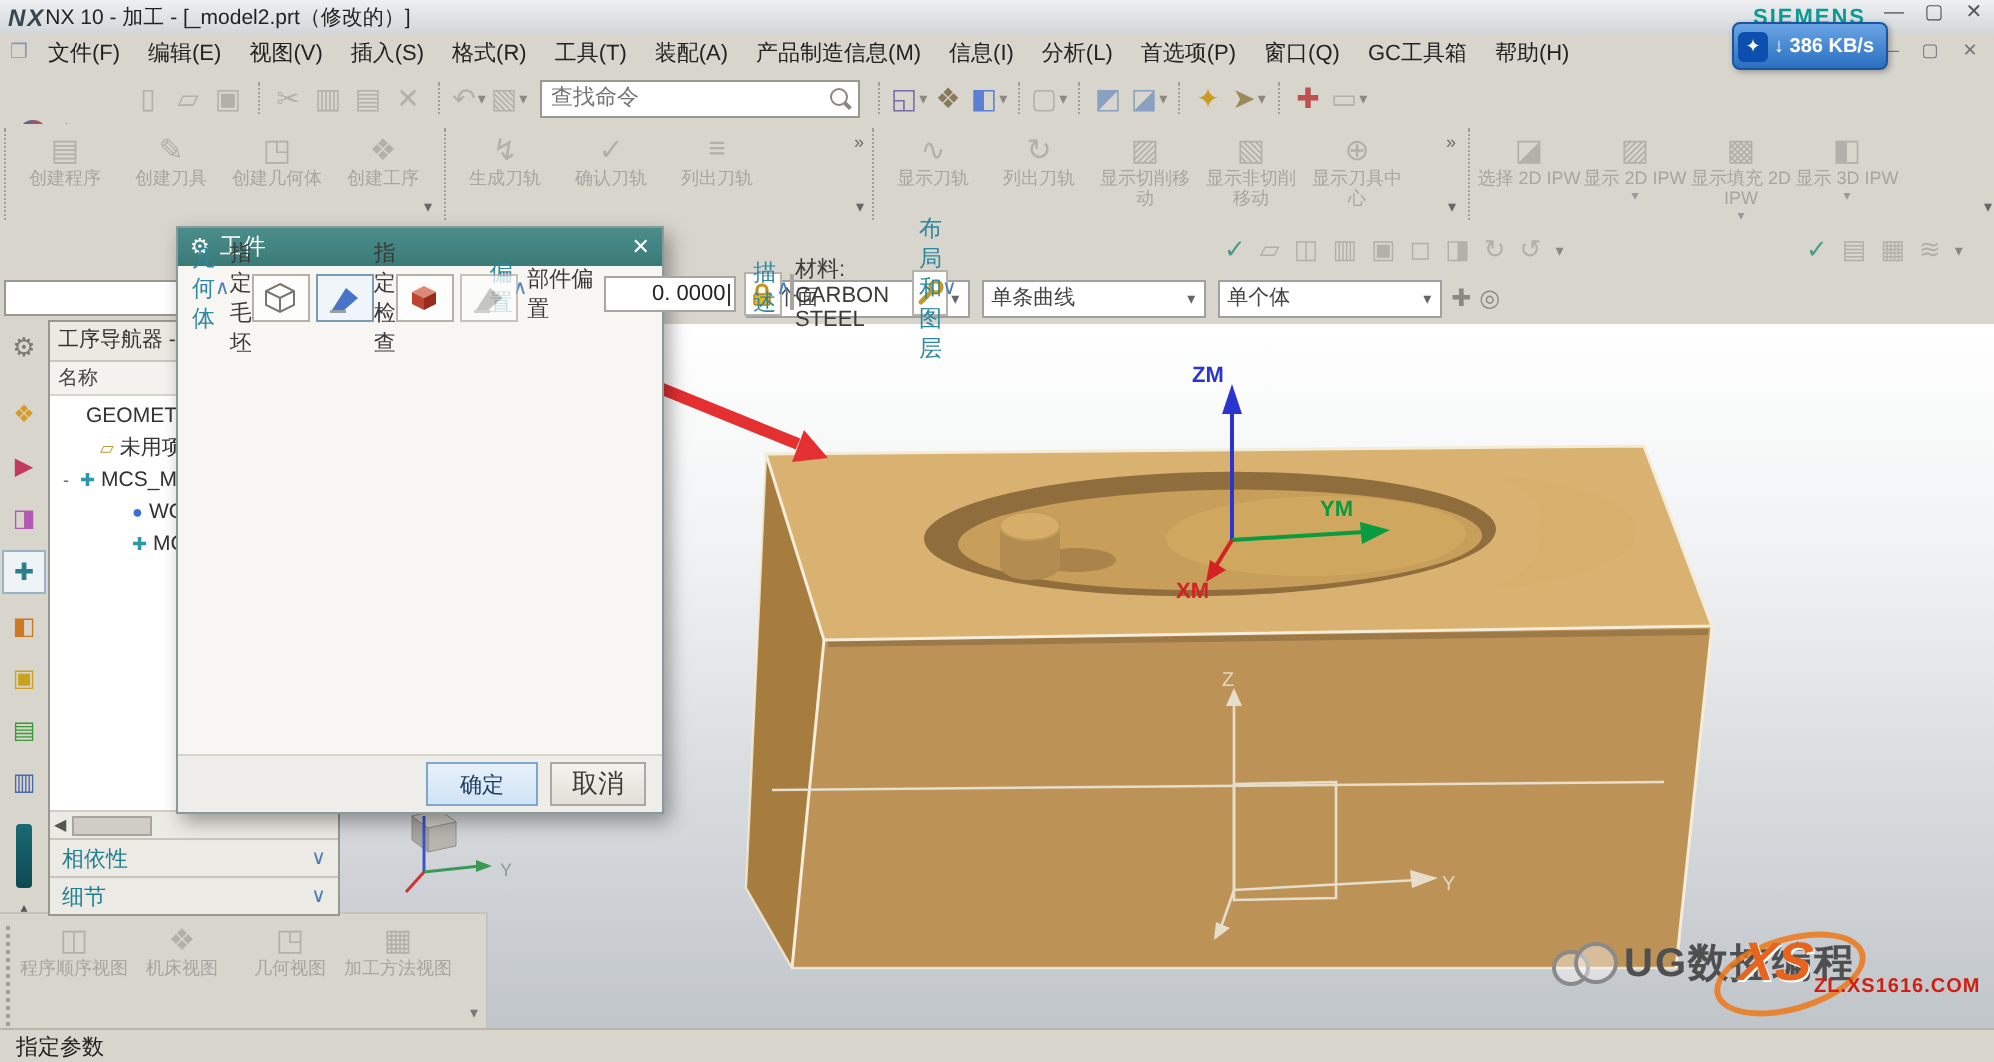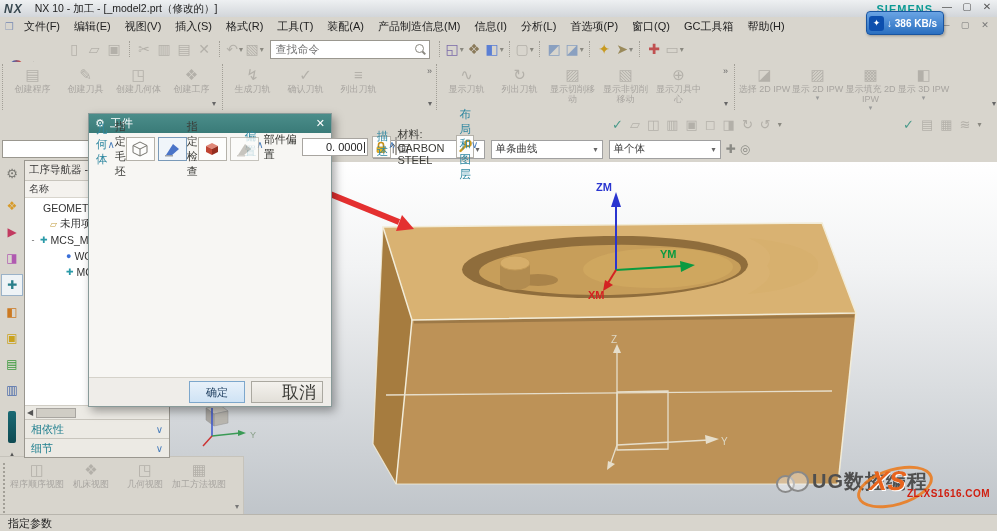--- a/index.html
+++ b/index.html
@@ -3,21 +3,21 @@
 <meta charset="utf-8">
 <style>
   html,body{margin:0;padding:0;}
   #app{position:relative;width:997px;height:531px;overflow:hidden;
        font-family:"Liberation Sans","DejaVu Sans",sans-serif;
        background:#d8d5cd;font-size:11px;color:#222;}
   
   .titlebar{position:absolute;left:0;top:0;width:100%;height:17px;
             background:linear-gradient(#eef0f2,#d2d6da);
             display:flex;align-items:center;border-bottom:1px solid #c4c8cc;}
-  .nx-logo{font-weight:bold;font-style:italic;font-size:12px;color:#37474f;margin:0 12px 0 4px;letter-spacing:1px;}
+  .nx-logo{font-weight:bold;font-style:italic;font-size:12px;color:#37474f;margin:0 0 0 4px;letter-spacing:1px;}
   .title-text{font-size:10.5px;color:#222;}
   .brand{margin-left:auto;margin-right:64px;color:#0b9a94;font-weight:bold;letter-spacing:1px;font-size:11px;}
   .winbtns{position:absolute;right:3px;top:1px;display:flex;gap:6px;color:#555;font-size:10px;}
   .winbtns span{width:14px;text-align:center;cursor:default;}
   .winbtns.small{top:20px;right:5px;font-size:9px;color:#777;}
   
   .menubar{position:absolute;left:0;top:17px;width:100%;height:19px;background:#d8d5cd;
            border-bottom:1px solid #c8c5bd;display:flex;align-items:center;padding-left:2px;}
   .menu-icon{color:#8a98b8;font-size:10px;margin:0 3px;}
   .menu-item{padding:1px 7px;white-space:nowrap;}
@@ -149,21 +149,21 @@
             align-items:center;justify-content:center;}
   .desc-input{height:16px;border:1px solid #a8a5a0;background:#fff;margin:2px 0 3px;}
   .mat-row{height:22px;display:flex;align-items:center;font-size:11px;color:#3a3a36;}
   .wrench-btn{margin-left:auto;width:27px;height:21px;background:#fdfdfc;border:1px solid #b5b2aa;
               display:flex;align-items:center;justify-content:center;}
   .dlg-footer{height:28px;flex:0 0 auto;background:#efede9;border-top:1px solid #d5d2ca;display:flex;
               align-items:center;justify-content:flex-end;gap:6px;padding:0 8px;}
   .btn-ok{min-width:54px;height:20px;background:linear-gradient(#e8f1fa,#cfe3f5);border:1px solid #7da7cc;
           font-size:11px;color:#1a3a5c;display:flex;align-items:center;justify-content:center;}
   .btn-cancel{min-width:46px;height:20px;background:linear-gradient(#f4f2ee,#e2dfd8);border:1px solid #aaa8a0;
-              font-size:17px;color:#3a3a36;display:flex;align-items:center;justify-content:center;padding-left:24px;}
+              font-size:13px;color:#3a3a36;display:flex;align-items:center;justify-content:center;}
   
   .bottombar{position:absolute;left:0;top:456px;width:233px;height:58px;background:#d8d5cd;
              border-top:1px solid #c6c3bb;border-right:1px solid #c6c3bb;display:flex;
              align-items:flex-start;padding:4px 0 0 10px;z-index:6;}
   .bottombar::before{content:"";position:absolute;left:3px;top:6px;bottom:6px;width:0;
                      border-left:2px dotted #a29f97;}
   .bt-item{width:54px;display:flex;flex-direction:column;align-items:center;}
   .bt-glyph{font-size:15px;height:18px;color:#b3b0a9;}
   .bt-label{font-size:9px;line-height:10px;text-align:center;color:#a8a5a0;}
   .bt-dd{position:absolute;right:4px;bottom:8px;font-size:8px;color:#777;}

